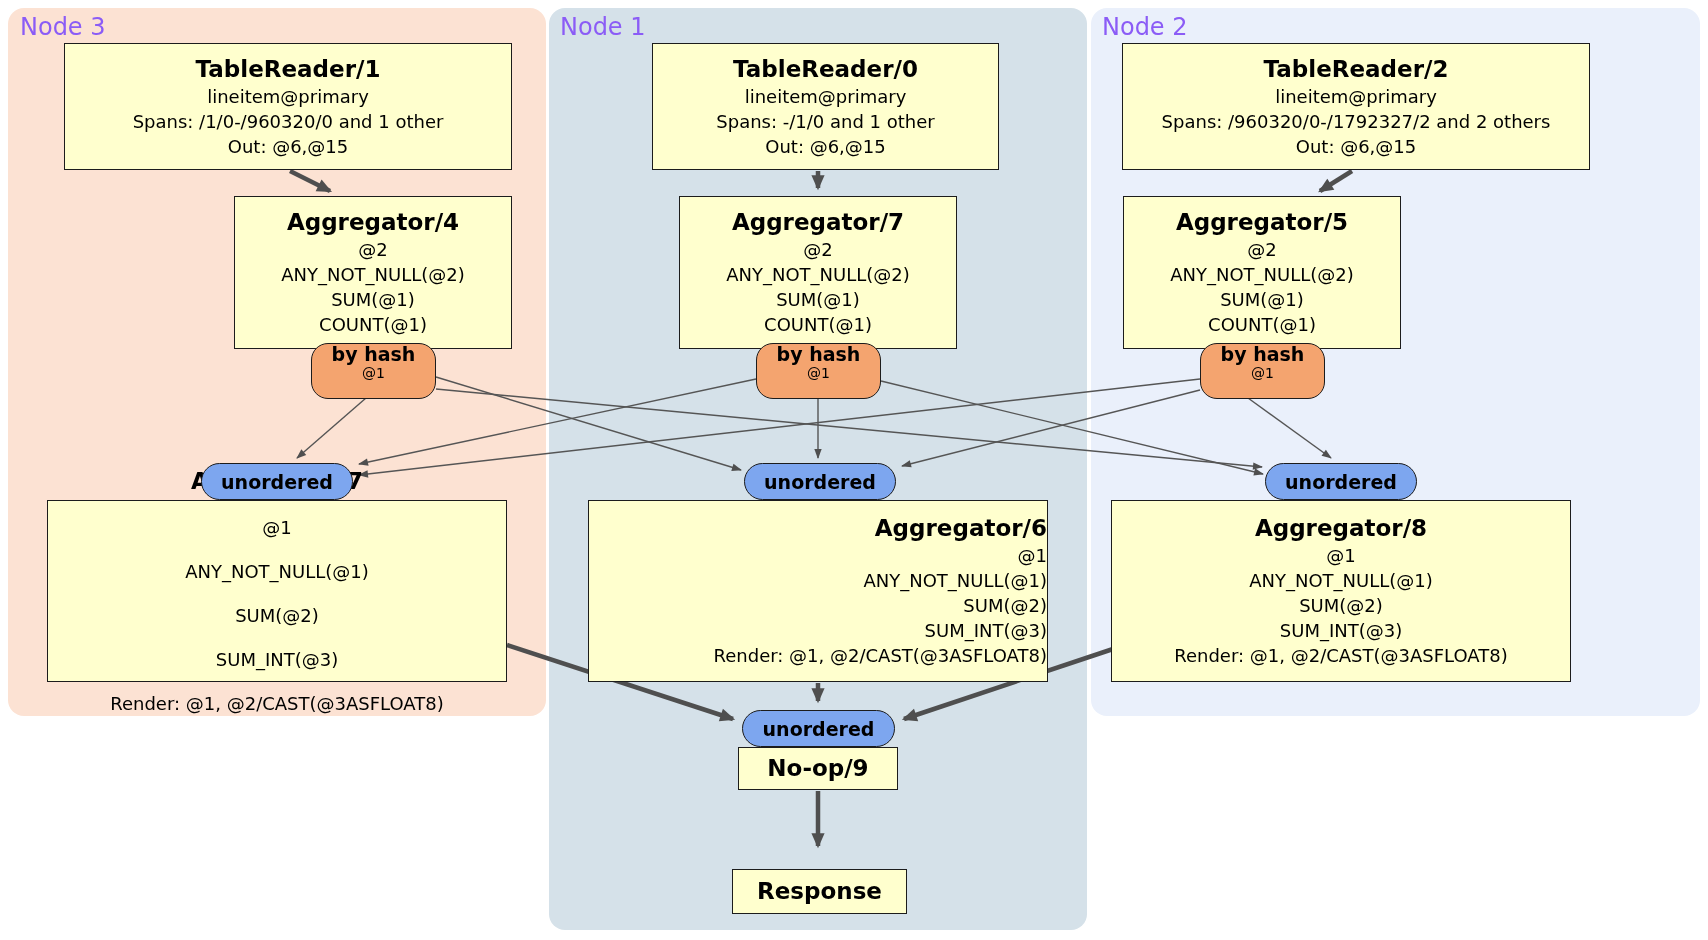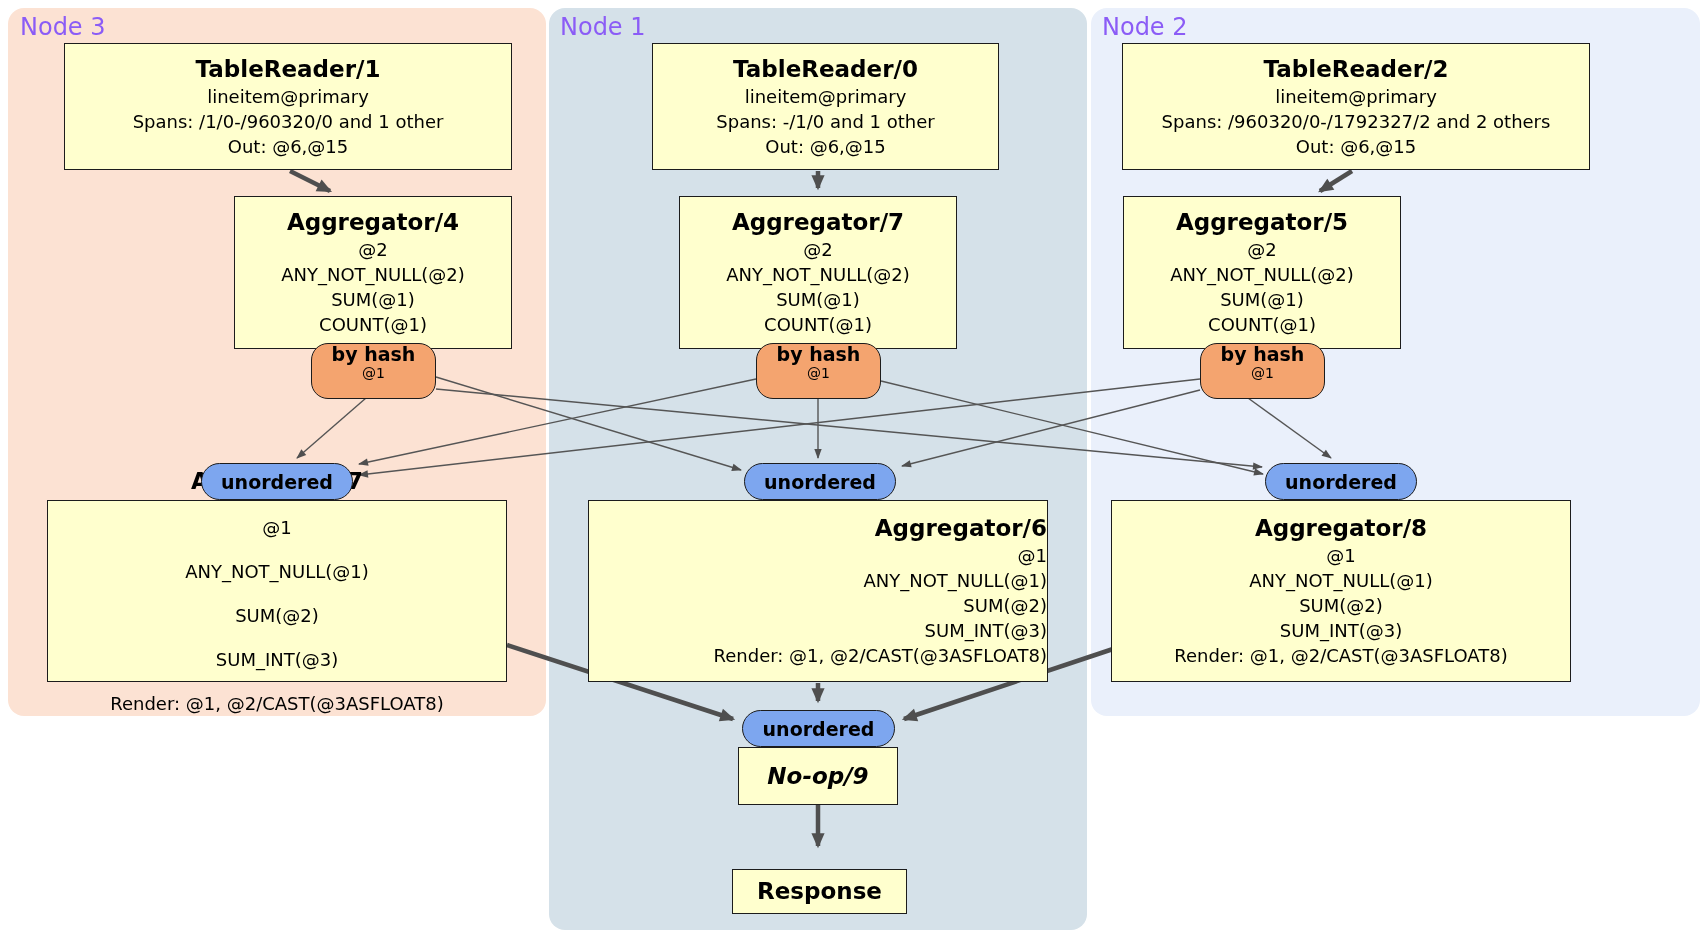--- a/index.html
+++ b/index.html
@@ -158,20 +158,20 @@
     <div class="line">@1</div>
     <div class="line">ANY_NOT_NULL(@1)</div>
     <div class="line">SUM(@2)</div>
     <div class="line">SUM_INT(@3)</div>
     <div class="line">Render: @1, @2/CAST(@3ASFLOAT8)</div>
   </div>
 
   <div class="sync" style="left:742px;top:710px;width:153px;height:37px;">
     <div class="slabel">unordered</div>
   </div>
-  <div class="pbox" style="left:738px;top:747px;width:160px;height:58px;font-style:italic;">
+  <div class="pbox" style="left:738px;top:747px;width:160px;height:43px;">
     <div class="title bigtitle">No-op/9</div>
   </div>
   <div class="pbox" style="left:732px;top:855px;width:175px;height:45px;margin-top:14px;">
     <div class="title bigtitle">Response</div>
   </div>
 
 </div>
 
 </body></html>

